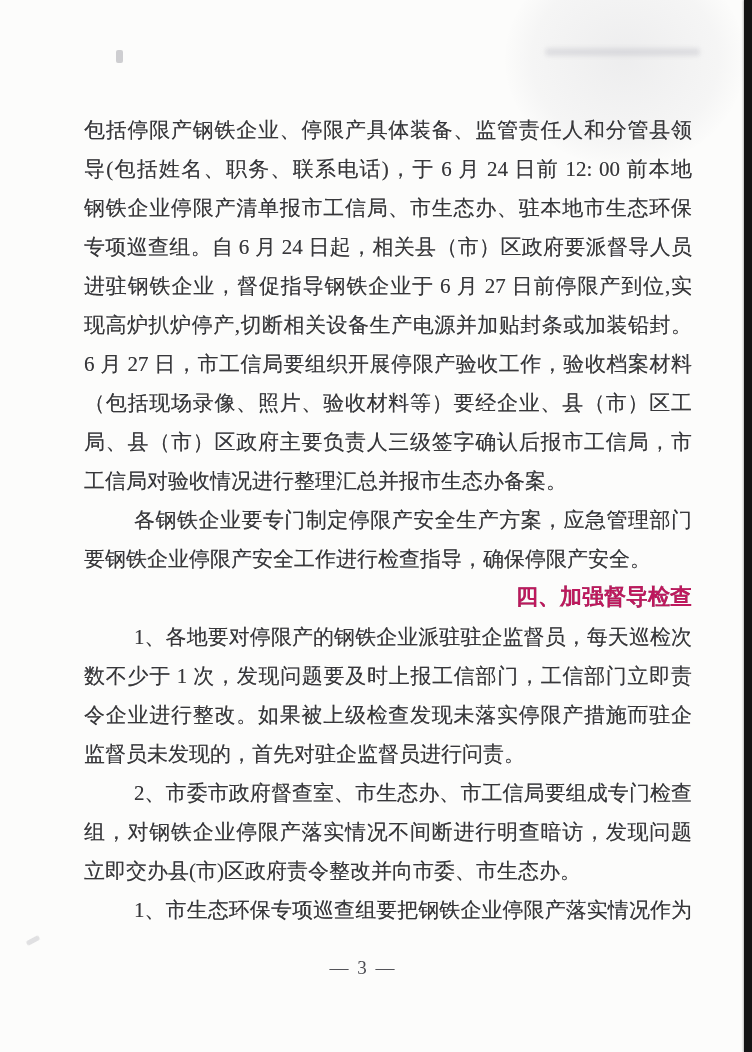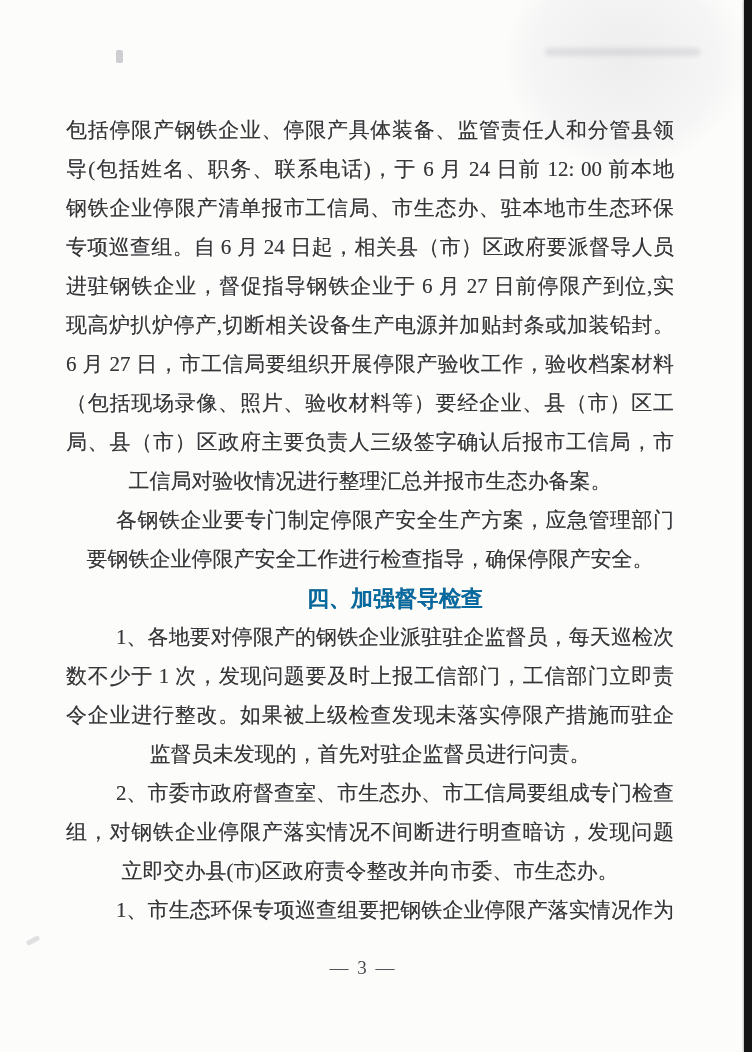--- a/index.html
+++ b/index.html
@@ -31,31 +31,31 @@
   .speck.s1{left:116px;top:50px;width:7px;height:13px}
   .speck.s2{left:134px;top:250px;width:10px;height:5px;opacity:.7}
   .speck.s3{left:26px;top:938px;width:14px;height:5px;opacity:.6;transform:rotate(-28deg)}
   
   .edge-strip{
     position:absolute;top:0;right:0;width:8px;height:1052px;
     background:#141414;
     box-shadow:-1px 0 2px rgba(0,0,0,0.25);
   }
   .text-block{
-    position:absolute;left:66px;top:111px;width:608px;
+    position:absolute;left:84px;top:111px;width:608px;
     font-size:21px;line-height:39px;color:#37373a;
     text-shadow:0 0 0.5px rgba(55,55,58,0.55);
   }
-  .line{height:39px;overflow:hidden;text-align:center}
+  .line{height:39px;overflow:hidden;text-align:left}
   .line.fill{text-align:justify;text-align-last:justify}
   .line.indent{padding-left:50px}
   .line.heading{
-    font-family:Liberation Serif, serif;
-    font-weight:700;font-size:22px;color:#0369a1;
-    text-align:center;text-align-last:auto;
+    font-family:Liberation Mono, monospace;
+    font-weight:700;font-size:22px;color:#be185d;
+    text-align:right;text-align-last:auto;
   }
   .page-number{
     position:absolute;left:0;top:957px;width:726px;
     text-align:center;font-size:19px;letter-spacing:2px;color:#4c4c52;
   }
 </style>
 </head>
 <body>
 
 <div class="page">

